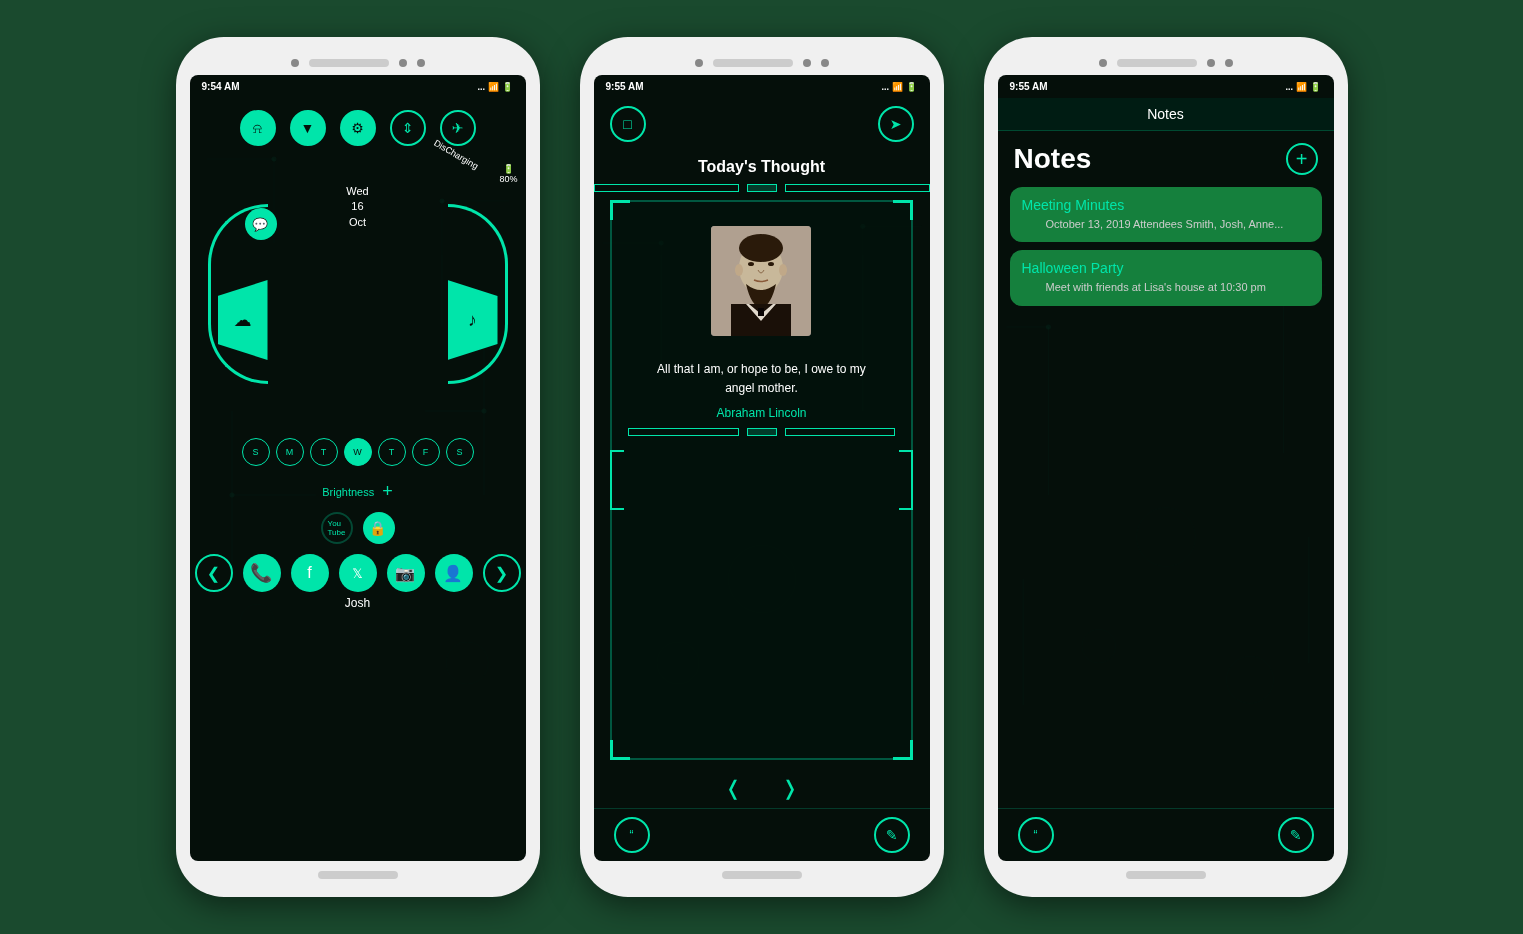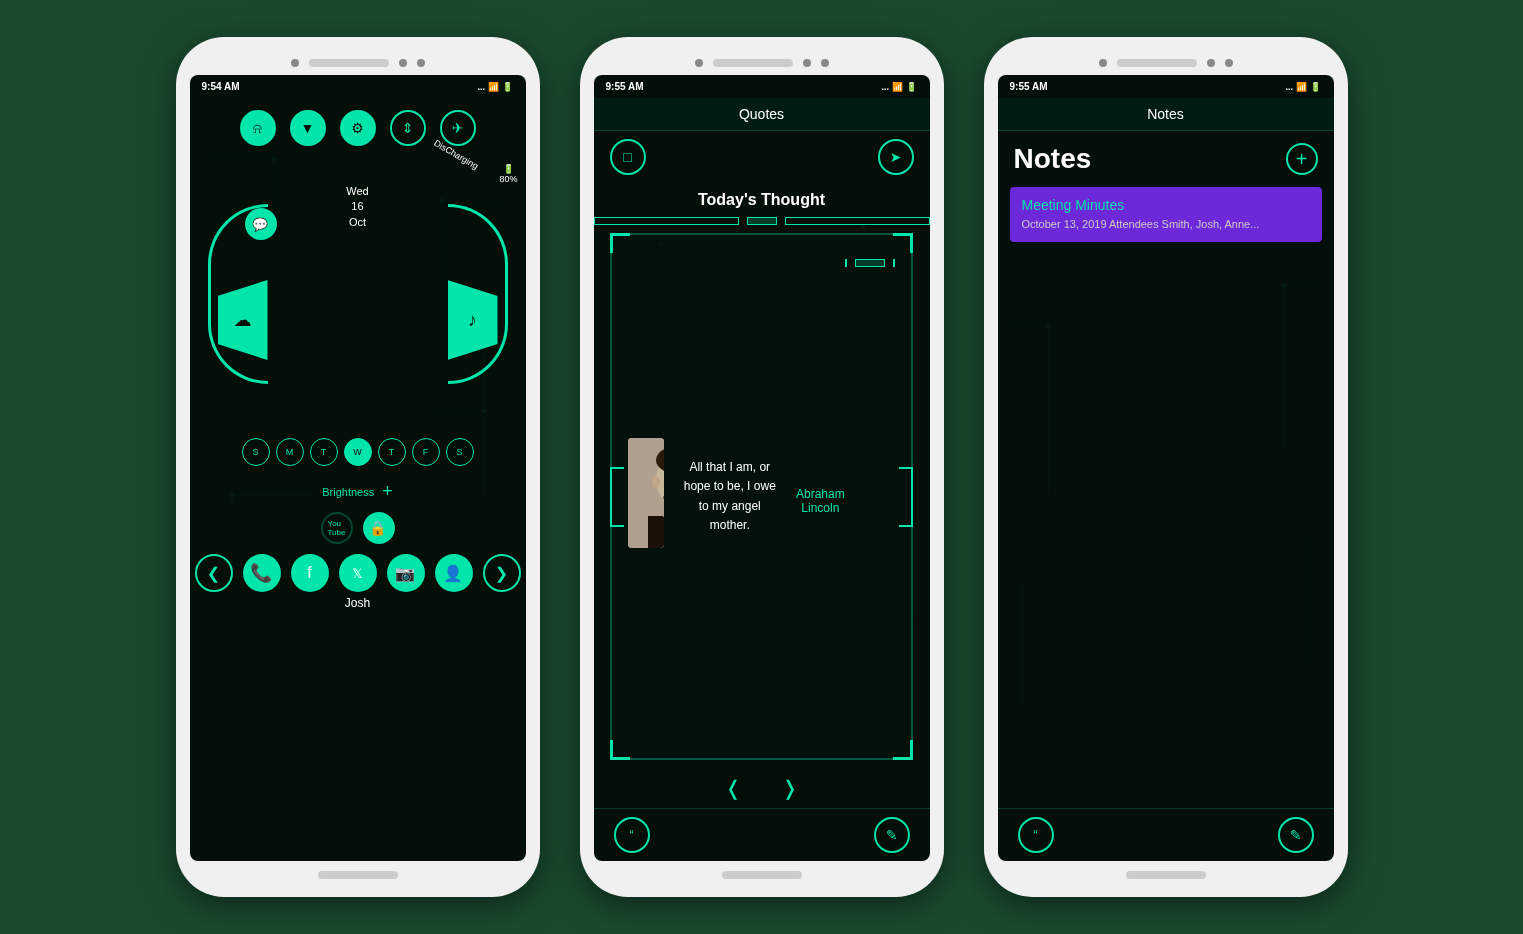--- a/index.html
+++ b/index.html
@@ -367,20 +367,21 @@
       margin: 8px 4px;
     }
 
     
     .quote-frame {
       width: 90%;
       border: 2px solid #00e5aa55;
       position: relative;
       padding: 16px;
       display: flex;
+      flex-direction: column;
       align-items: center;
       background: rgba(0,20,12,0.5);
       flex: 1;
       margin: 0 auto 8px;
     }
 
     .frame-corner {
       position: absolute;
       width: 20px;
       height: 20px;
@@ -417,21 +418,20 @@
       text-align: center;
       font-size: 12px;
       line-height: 1.6;
       margin: 8px 16px;
     }
 
     .quote-author {
       color: #00e5aa;
       font-size: 12px;
       text-align: center;
-      margin-top: 8px;
     }
 
     .quotes-nav {
       display: flex;
       justify-content: center;
       gap: 40px;
       padding: 8px 0;
       color: #00e5aa;
       font-size: 20px;
     }
@@ -474,37 +474,38 @@
       display: flex;
       align-items: center;
       justify-content: center;
       color: #00e5aa;
       font-size: 20px;
       cursor: pointer;
     }
 
     .note-item {
       margin: 4px 12px;
-      background: #6d28d9;
-      border-radius: 4px;
+      background: #15803d;
+      border-radius: 12px;
       padding: 10px 12px;
       cursor: pointer;
     }
 
     .note-item-title {
       color: #00e5aa;
       font-size: 14px;
       font-weight: 500;
       margin-bottom: 4px;
     }
 
     .note-item-preview {
       color: #cccccc;
       font-size: 11px;
       line-height: 1.4;
+      margin-left: 24px;
     }
 
     .notes-bottom-bar {
       display: flex;
       justify-content: space-between;
       width: 100%;
       padding: 8px 20px;
       border-top: 1px solid #00e5aa33;
       margin-top: auto;
     }
@@ -756,23 +757,20 @@
 
     <div class="status-bar">
       <span>9:55 AM</span>
       <div class="status-icons">
         <span>...</span>
         <span>📶</span>
         <span>🔋</span>
       </div>
     </div>
 
-    <div class="nav-bar">
-      <span>Quotes</span>
-    </div>
 
     <div class="quotes-content">
 
       <div class="quotes-top-icons">
         <div class="corner-icon">□</div>
         <div class="corner-icon">➤</div>
       </div>
 
       <div class="quote-title">Today's Thought</div>
 
@@ -889,20 +887,24 @@
       <div class="notes-header">
         <span class="notes-title">Notes</span>
         <div class="add-btn">+</div>
       </div>
 
       <div class="note-item">
         <div class="note-item-title">Meeting Minutes</div>
         <div class="note-item-preview">October 13, 2019 Attendees Smith, Josh, Anne...</div>
       </div>
 
+      <div class="note-item">
+        <div class="note-item-title">Halloween Party</div>
+        <div class="note-item-preview">Meet with friends at Lisa's house at 10:30 pm</div>
+      </div>
 
       <div class="notes-bottom-bar">
         <div class="corner-icon" style="font-size:12px;">“</div>
         <div class="corner-icon" style="font-size:14px;">✎</div>
       </div>
     </div>
   </div>
 
   <div class="phone-bottom"></div>
 </div>

